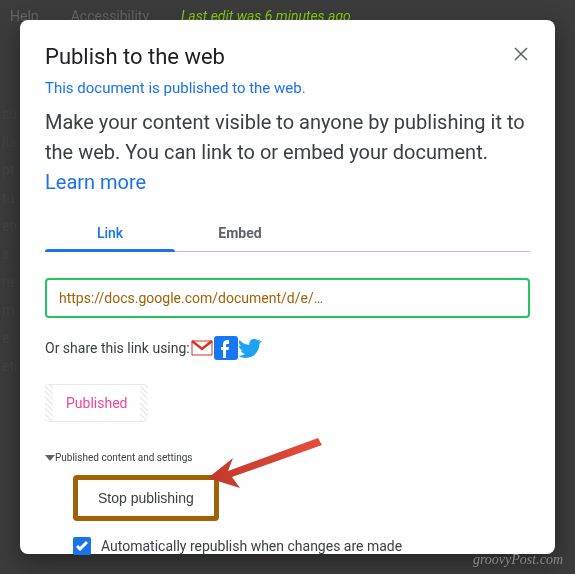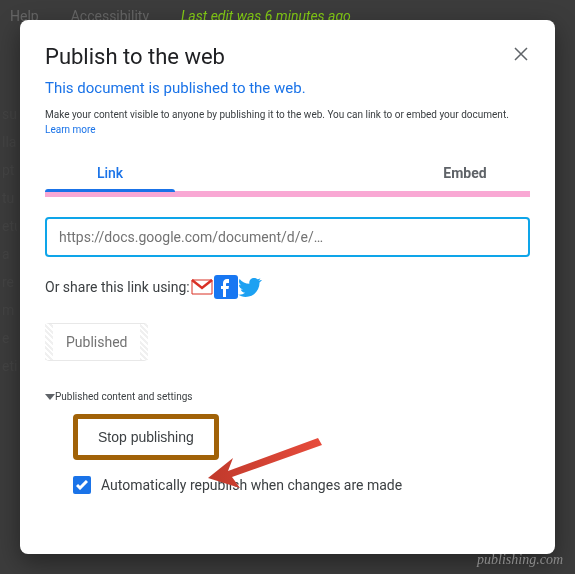--- a/index.html
+++ b/index.html
@@ -49,34 +49,33 @@
   display: flex;
   align-items: center;
   justify-content: center;
 }
 .status-line {
   color: #1a73e8;
   font-size: 15px;
   margin-bottom: 10px;
 }
 .description {
-  font-size: 10px;
+  font-size: 20px;
   color: #3c4043;
   line-height: 1.5;
   margin-bottom: 18px;
 }
 .learn-more {
   color: #1a73e8;
   cursor: pointer;
 }
 .tabs {
   display: flex;
-  border-bottom: 6px solid #f9a8d4;
-  margin-bottom: 20px;
-  justify-content: space-between;
+  border-bottom: 1px solid #f9a8d4;
+  margin-bottom: 26px;
 }
 .tab {
   padding: 10px 0;
   width: 130px;
   text-align: center;
   font-size: 14px;
   color: #5f6368;
   cursor: pointer;
   position: relative;
   font-weight: bold;
@@ -91,45 +90,45 @@
   bottom: -1px;
   left: 0;
   right: 0;
   height: 3px;
   background: #1a73e8;
   border-radius: 3px 3px 0 0;
 }
 .url-input {
   width: 100%;
   padding: 10px 12px;
-  border: 2px solid #0ea5e9;
+  border: 2px solid #22c55e;
   border-radius: 4px;
   font-size: 14px;
-  color: #737373;
+  color: #a16207;
   font-family: inherit;
   margin-bottom: 18px;
 }
 .share-row {
   display: flex;
   align-items: center;
   font-size: 14px;
   color: #3c4043;
   margin-bottom: 24px;
 }
 .social-icon {
   width: 24px;
   height: 24px;
   cursor: pointer;
 }
 .published-btn {
   display: inline-block;
   padding: 10px 20px;
   background: #fff;
   border: 1px solid #e8e8e8;
-  color: #737373;
+  color: #ec4899;
   font-size: 14px;
   border-radius: 4px;
   margin-bottom: 30px;
   position: relative;
 }
 .published-btn::before, .published-btn::after {
   content: '';
   position: absolute;
   top: 0;
   bottom: 0;
@@ -282,13 +281,13 @@
 <svg class="arrow" width="120" height="60" viewBox="0 0 120 60">
   <defs>
       <linearGradient id="ag" x1="0" y1="0" x2="1" y2="0">
         <stop offset="0" stop-color="#c0392b"></stop>
         <stop offset="1" stop-color="#e74c3c"></stop>
       </linearGradient>
     </defs>
   <path fill="url(#ag)" d="M 110 5 L 20 38 L 25 25 L 0 45 L 32 55 L 24 44 L 114 12 Z"></path>
 </svg>
 
-<div class="watermark">publishing.com</div>
+<div class="watermark">groovyPost.com</div>
 
 </body></html>

